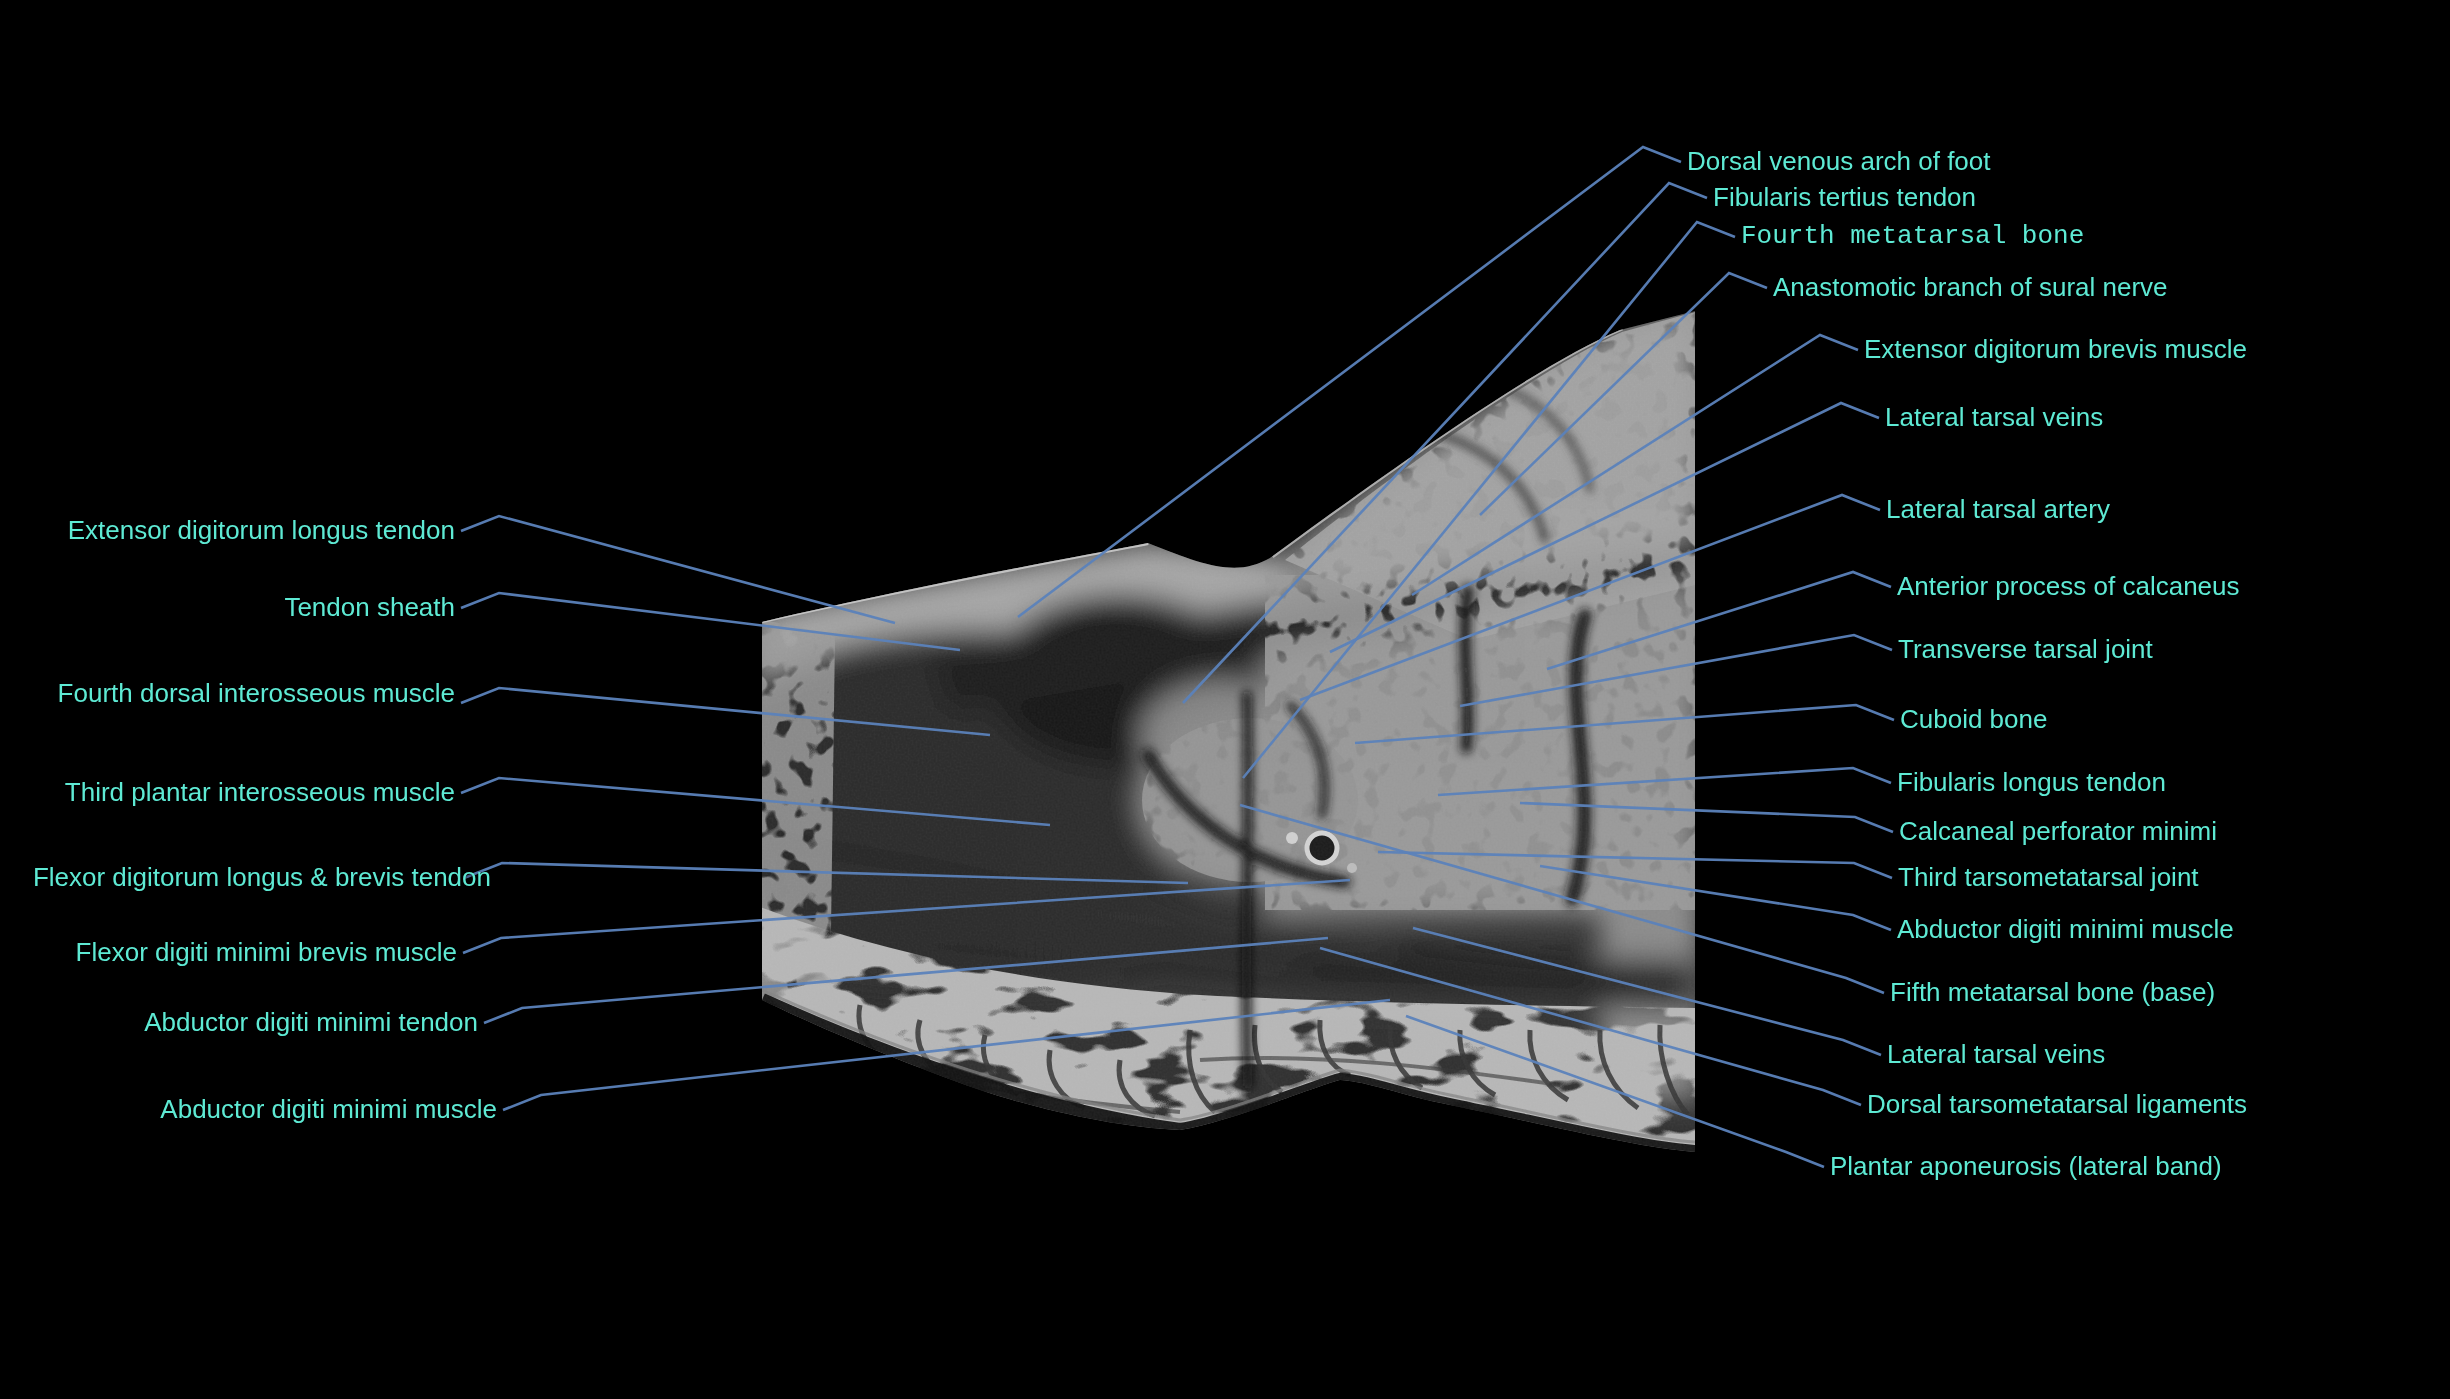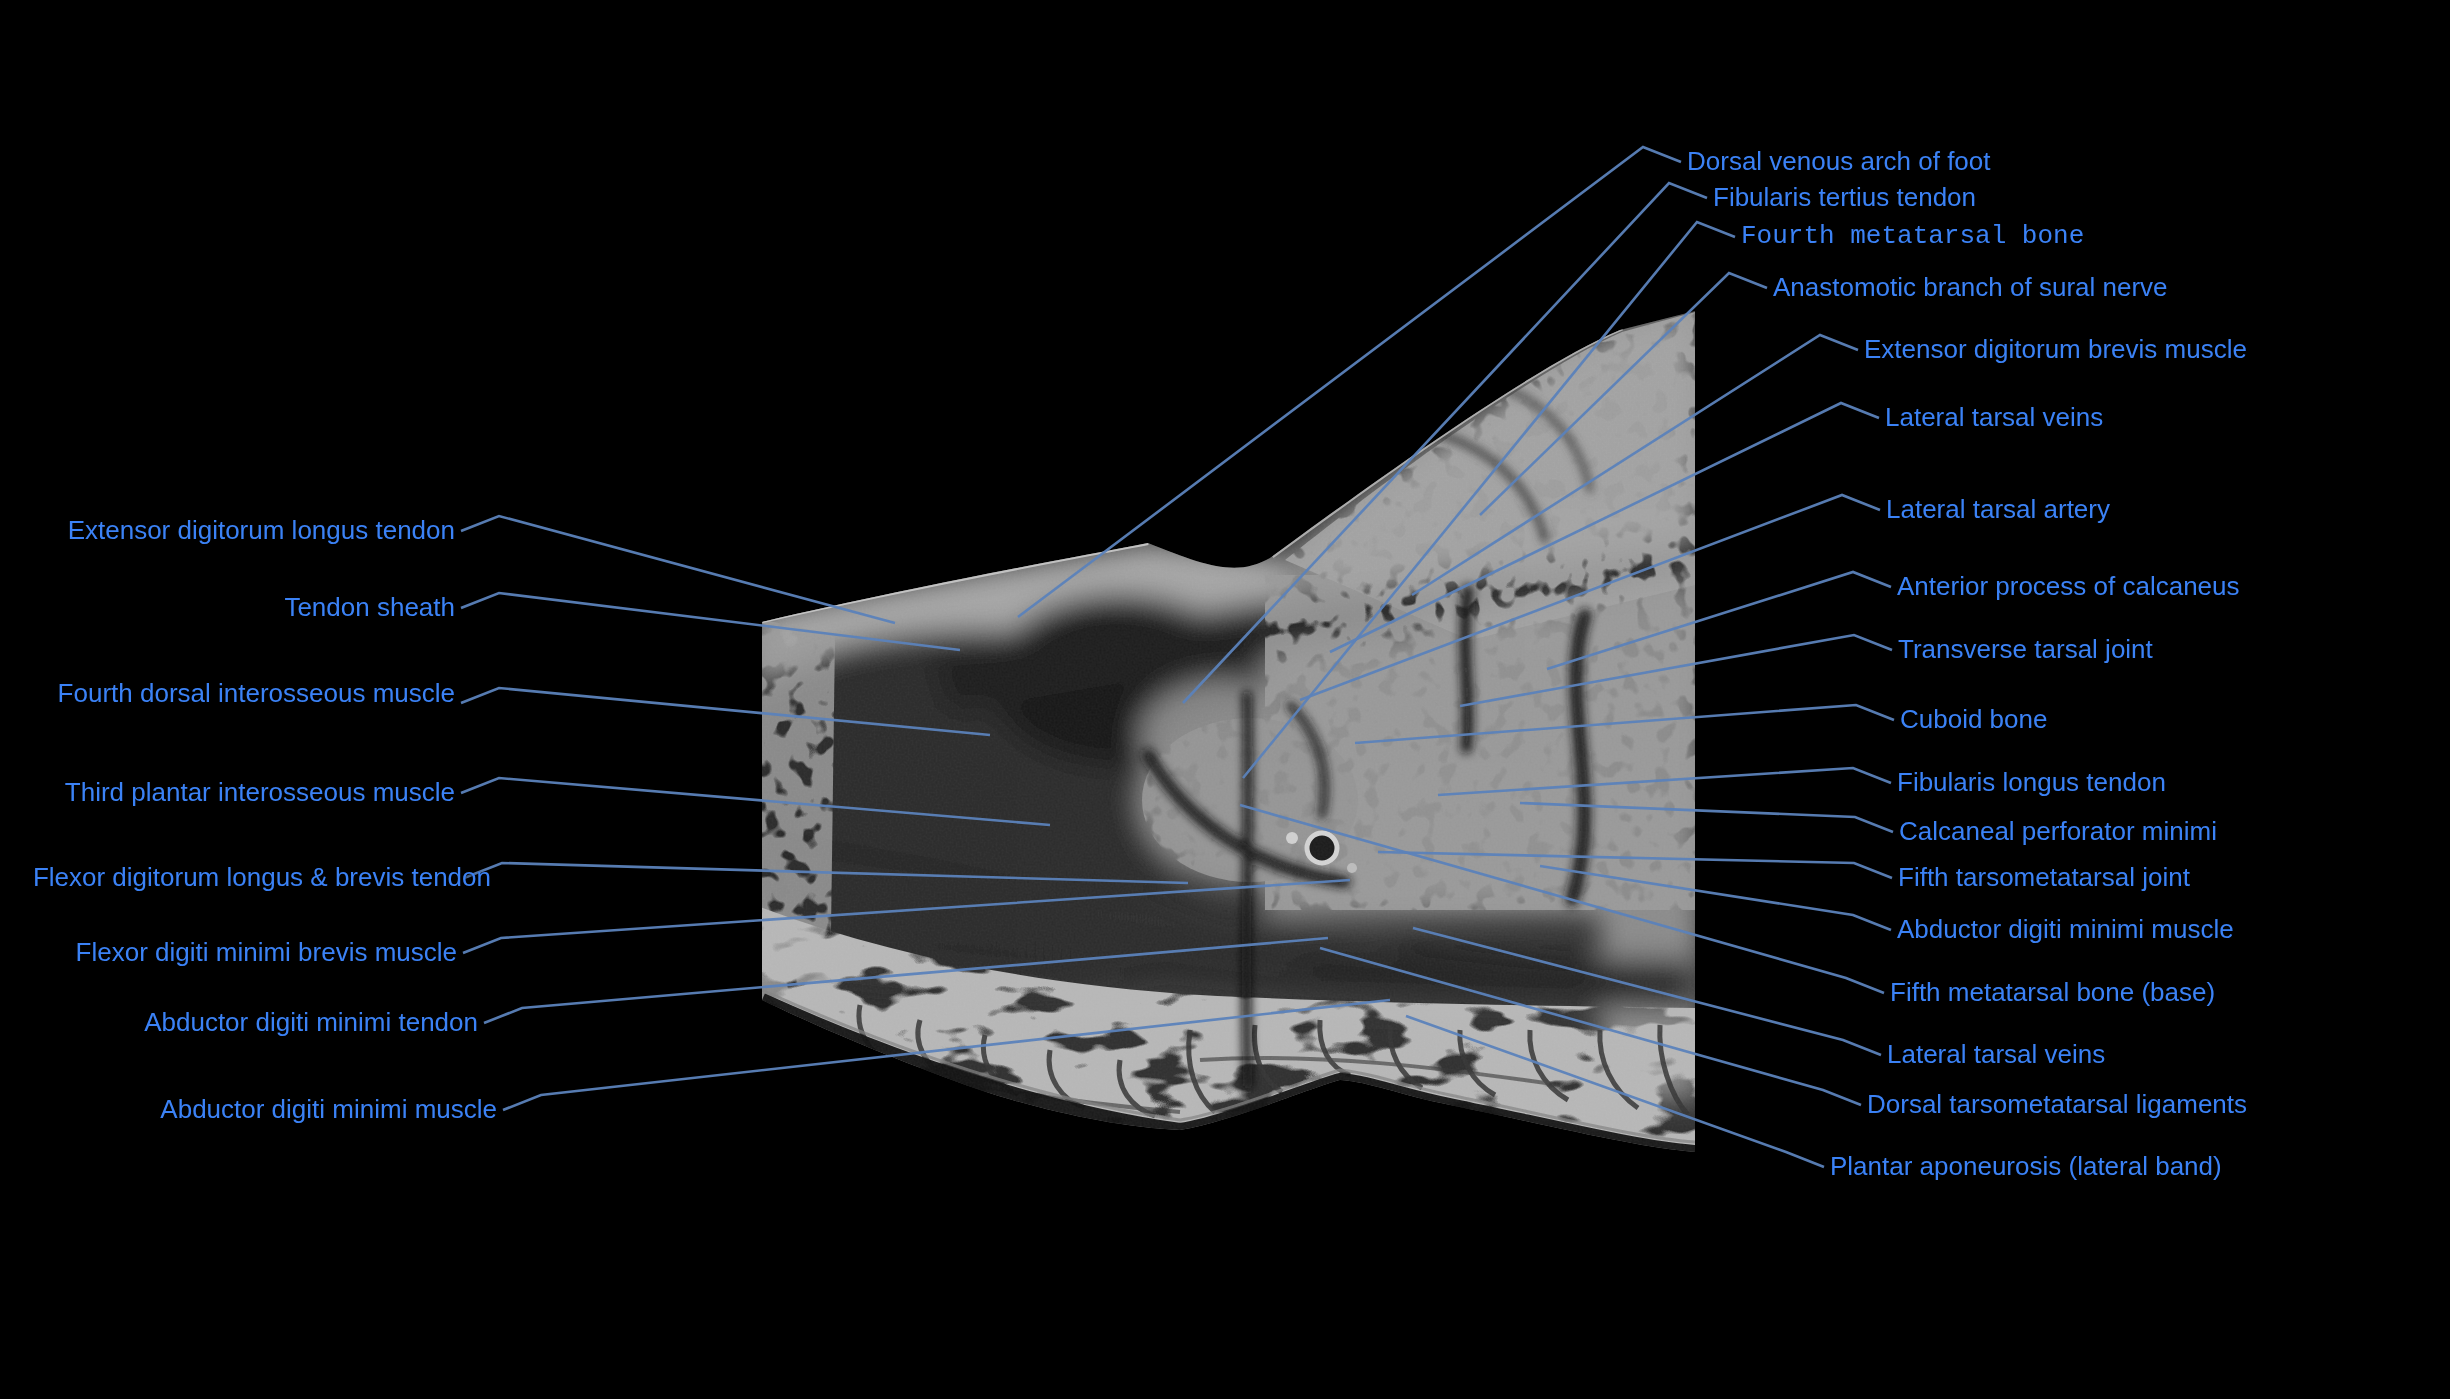--- a/index.html
+++ b/index.html
@@ -7,21 +7,21 @@
     position:relative;
     width:2450px;height:1399px;
     background:#000;
     overflow:hidden;
     font-family:"Liberation Sans","DejaVu Sans",sans-serif;
   }
   .stage svg.scene{position:absolute;left:0;top:0;}
   #labels{position:absolute;left:0;top:0;width:100%;height:100%;pointer-events:none;}
   .anat-label{
     position:absolute;
-    color:#3b82f6;
+    color:#5eead4;
     font-size:26px;
     line-height:1;
     white-space:nowrap;
     transform:translateY(-54%);
     text-shadow:0 1px 3px rgba(0,0,0,.9);
     pointer-events:auto;
     cursor:pointer;
   }
   .anat-label.left{text-align:right;}
   .leader{fill:none;stroke-width:2.6px;opacity:.95;}
@@ -191,20 +191,20 @@
       <div class="anat-label right" style="top: 237px; left: 1741px; font-family: Liberation Mono, monospace;">Fourth metatarsal bone</div>
       <div class="anat-label right" style="top: 288px; left: 1773px;">Anastomotic branch of sural nerve</div>
       <div class="anat-label right" style="top: 350px; left: 1864px;">Extensor digitorum brevis muscle</div>
       <div class="anat-label right" style="top: 418px; left: 1885px;">Lateral tarsal veins</div>
       <div class="anat-label right" style="top: 510px; left: 1886px;">Lateral tarsal artery</div>
       <div class="anat-label right" style="top: 587px; left: 1897px;">Anterior process of calcaneus</div>
       <div class="anat-label right" style="top: 650px; left: 1898px;">Transverse tarsal joint</div>
       <div class="anat-label right" style="top: 720px; left: 1900px;">Cuboid bone</div>
       <div class="anat-label right" style="top: 783px; left: 1897px;">Fibularis longus tendon</div>
       <div class="anat-label right" style="top: 832px; left: 1899px;">Calcaneal perforator minimi</div>
-      <div class="anat-label right" style="top: 878px; left: 1898px;">Fifth tarsometatarsal joint</div>
+      <div class="anat-label right" style="top: 878px; left: 1898px;">Third tarsometatarsal joint</div>
       <div class="anat-label right" style="top: 930px; left: 1897px;">Abductor digiti minimi muscle</div>
       <div class="anat-label right" style="top: 993px; left: 1890px;">Fifth metatarsal bone (base)</div>
       <div class="anat-label right" style="top: 1055px; left: 1887px;">Lateral tarsal veins</div>
       <div class="anat-label right" style="top: 1105px; left: 1867px;">Dorsal tarsometatarsal ligaments</div>
       <div class="anat-label right" style="top: 1167px; left: 1830px;">Plantar aponeurosis (lateral band)</div>
     </div>
 </div>
 
 </body></html>

